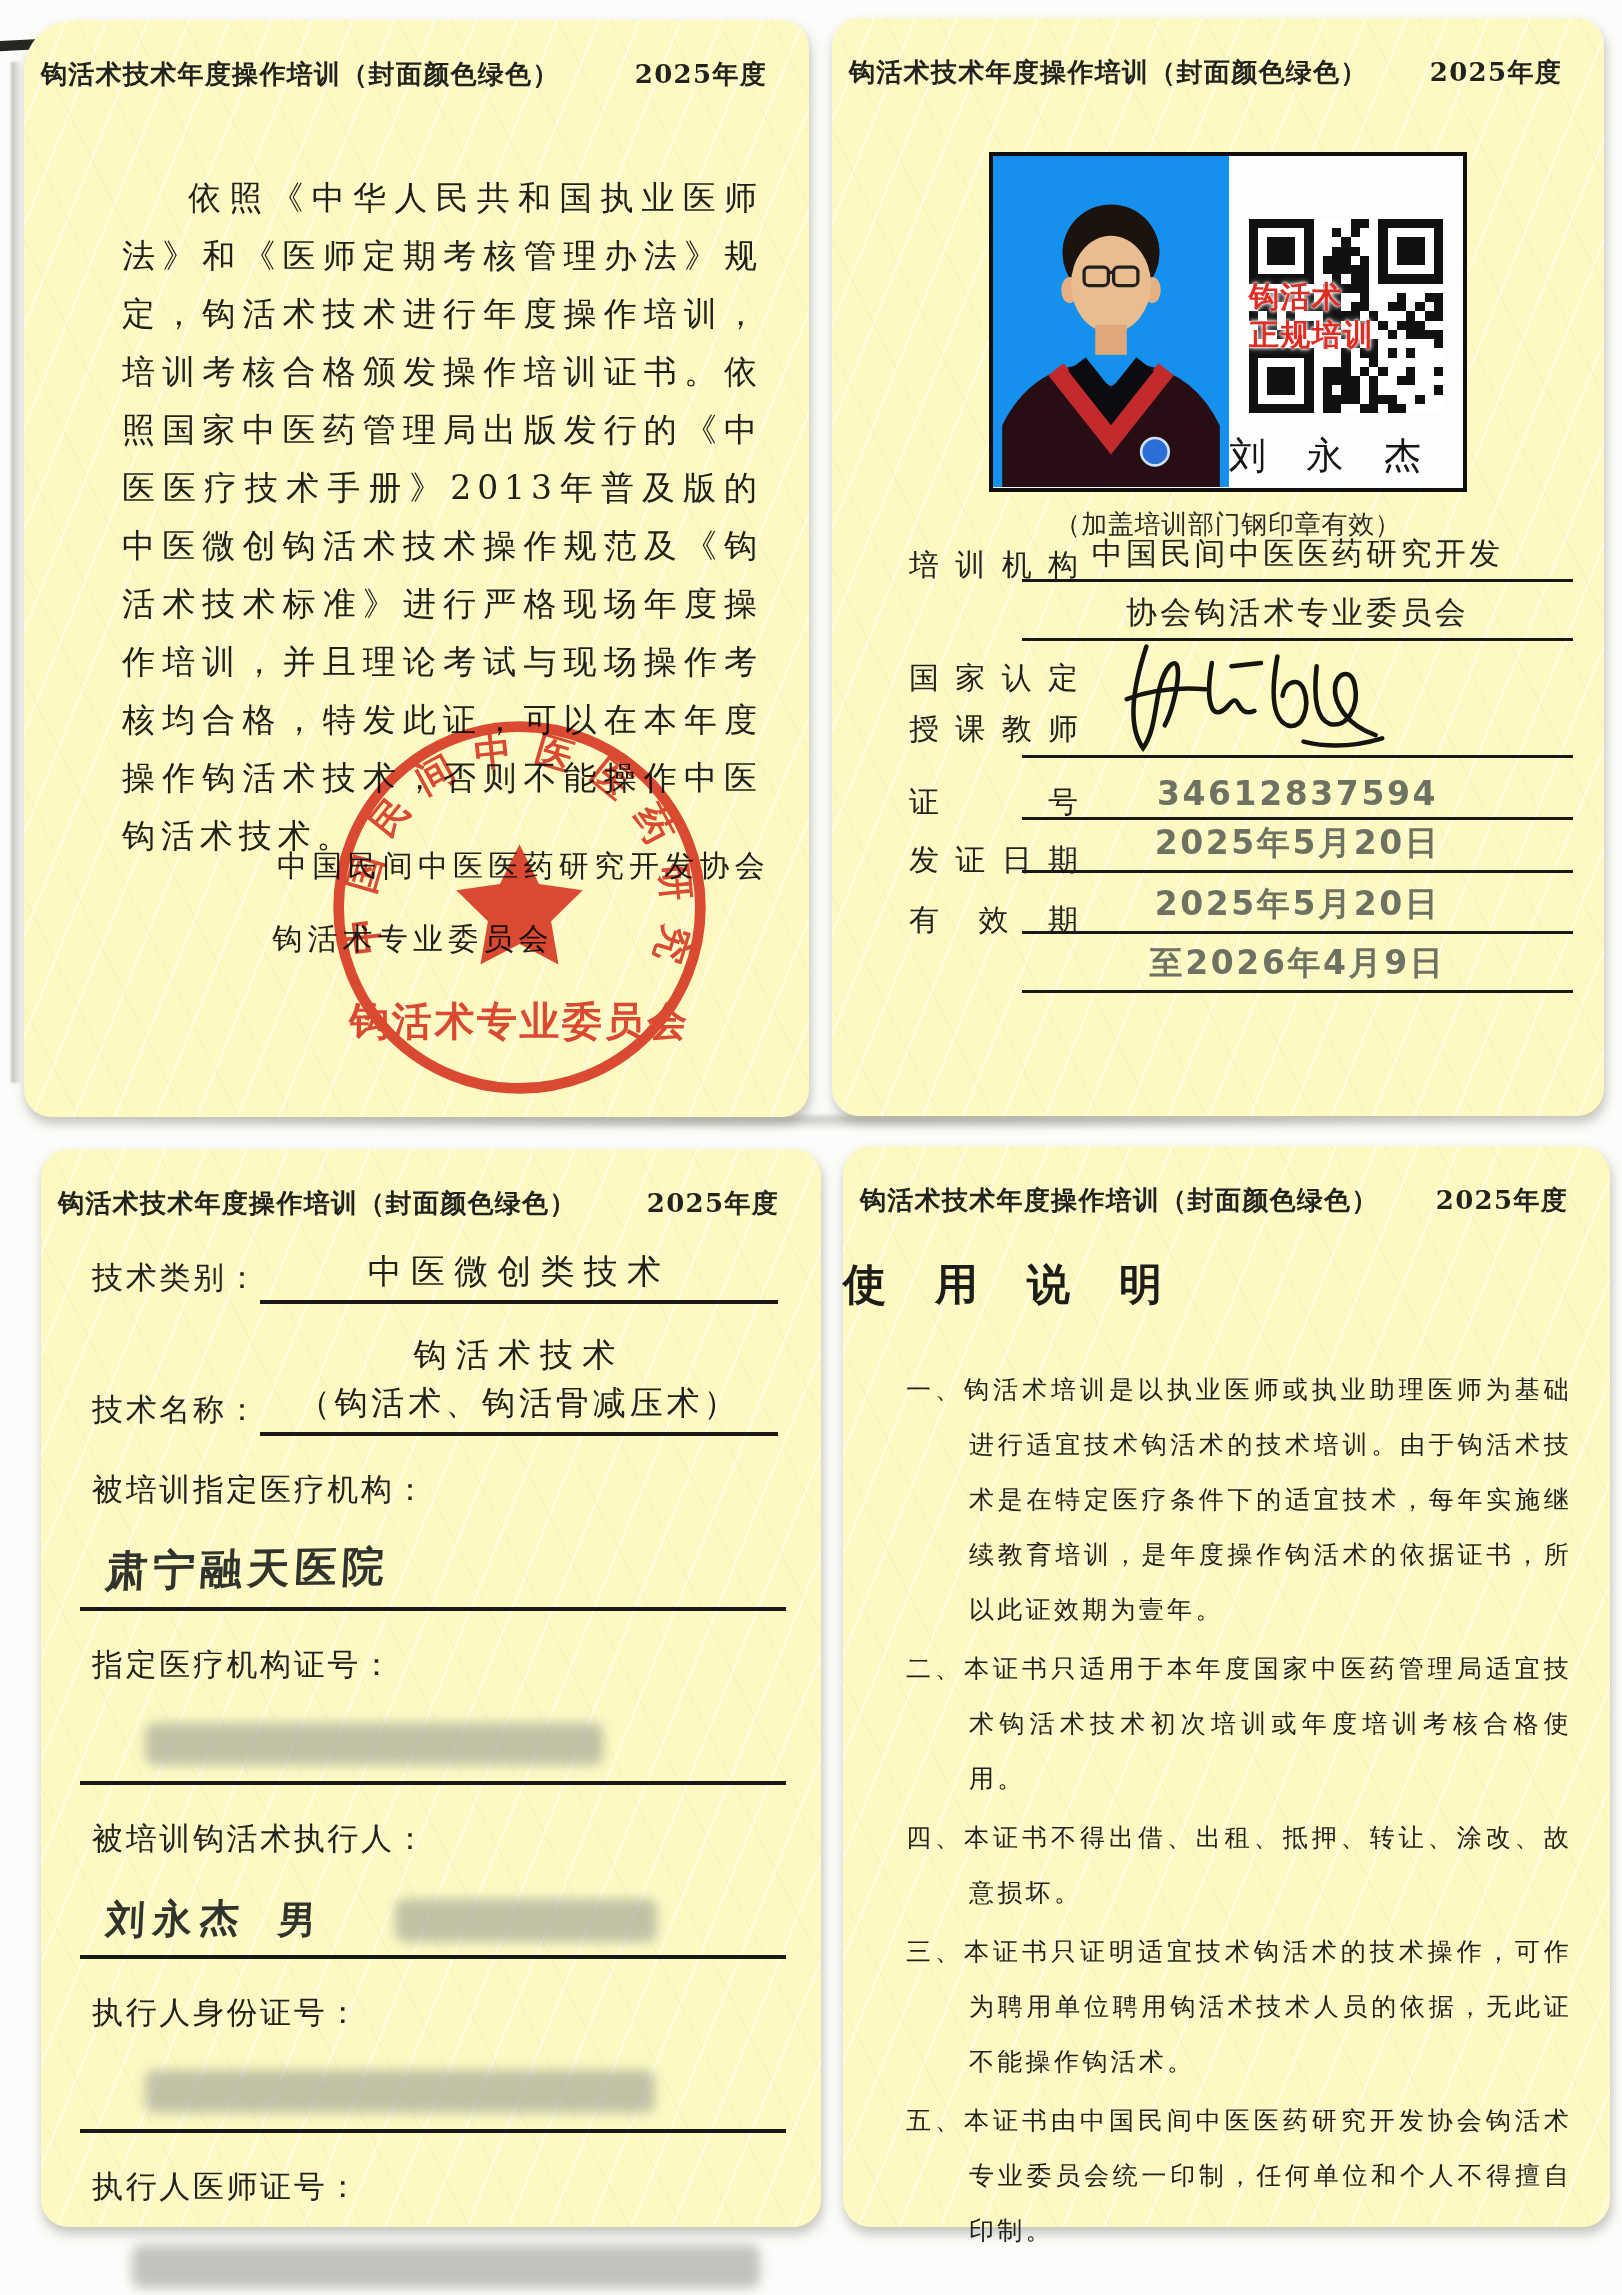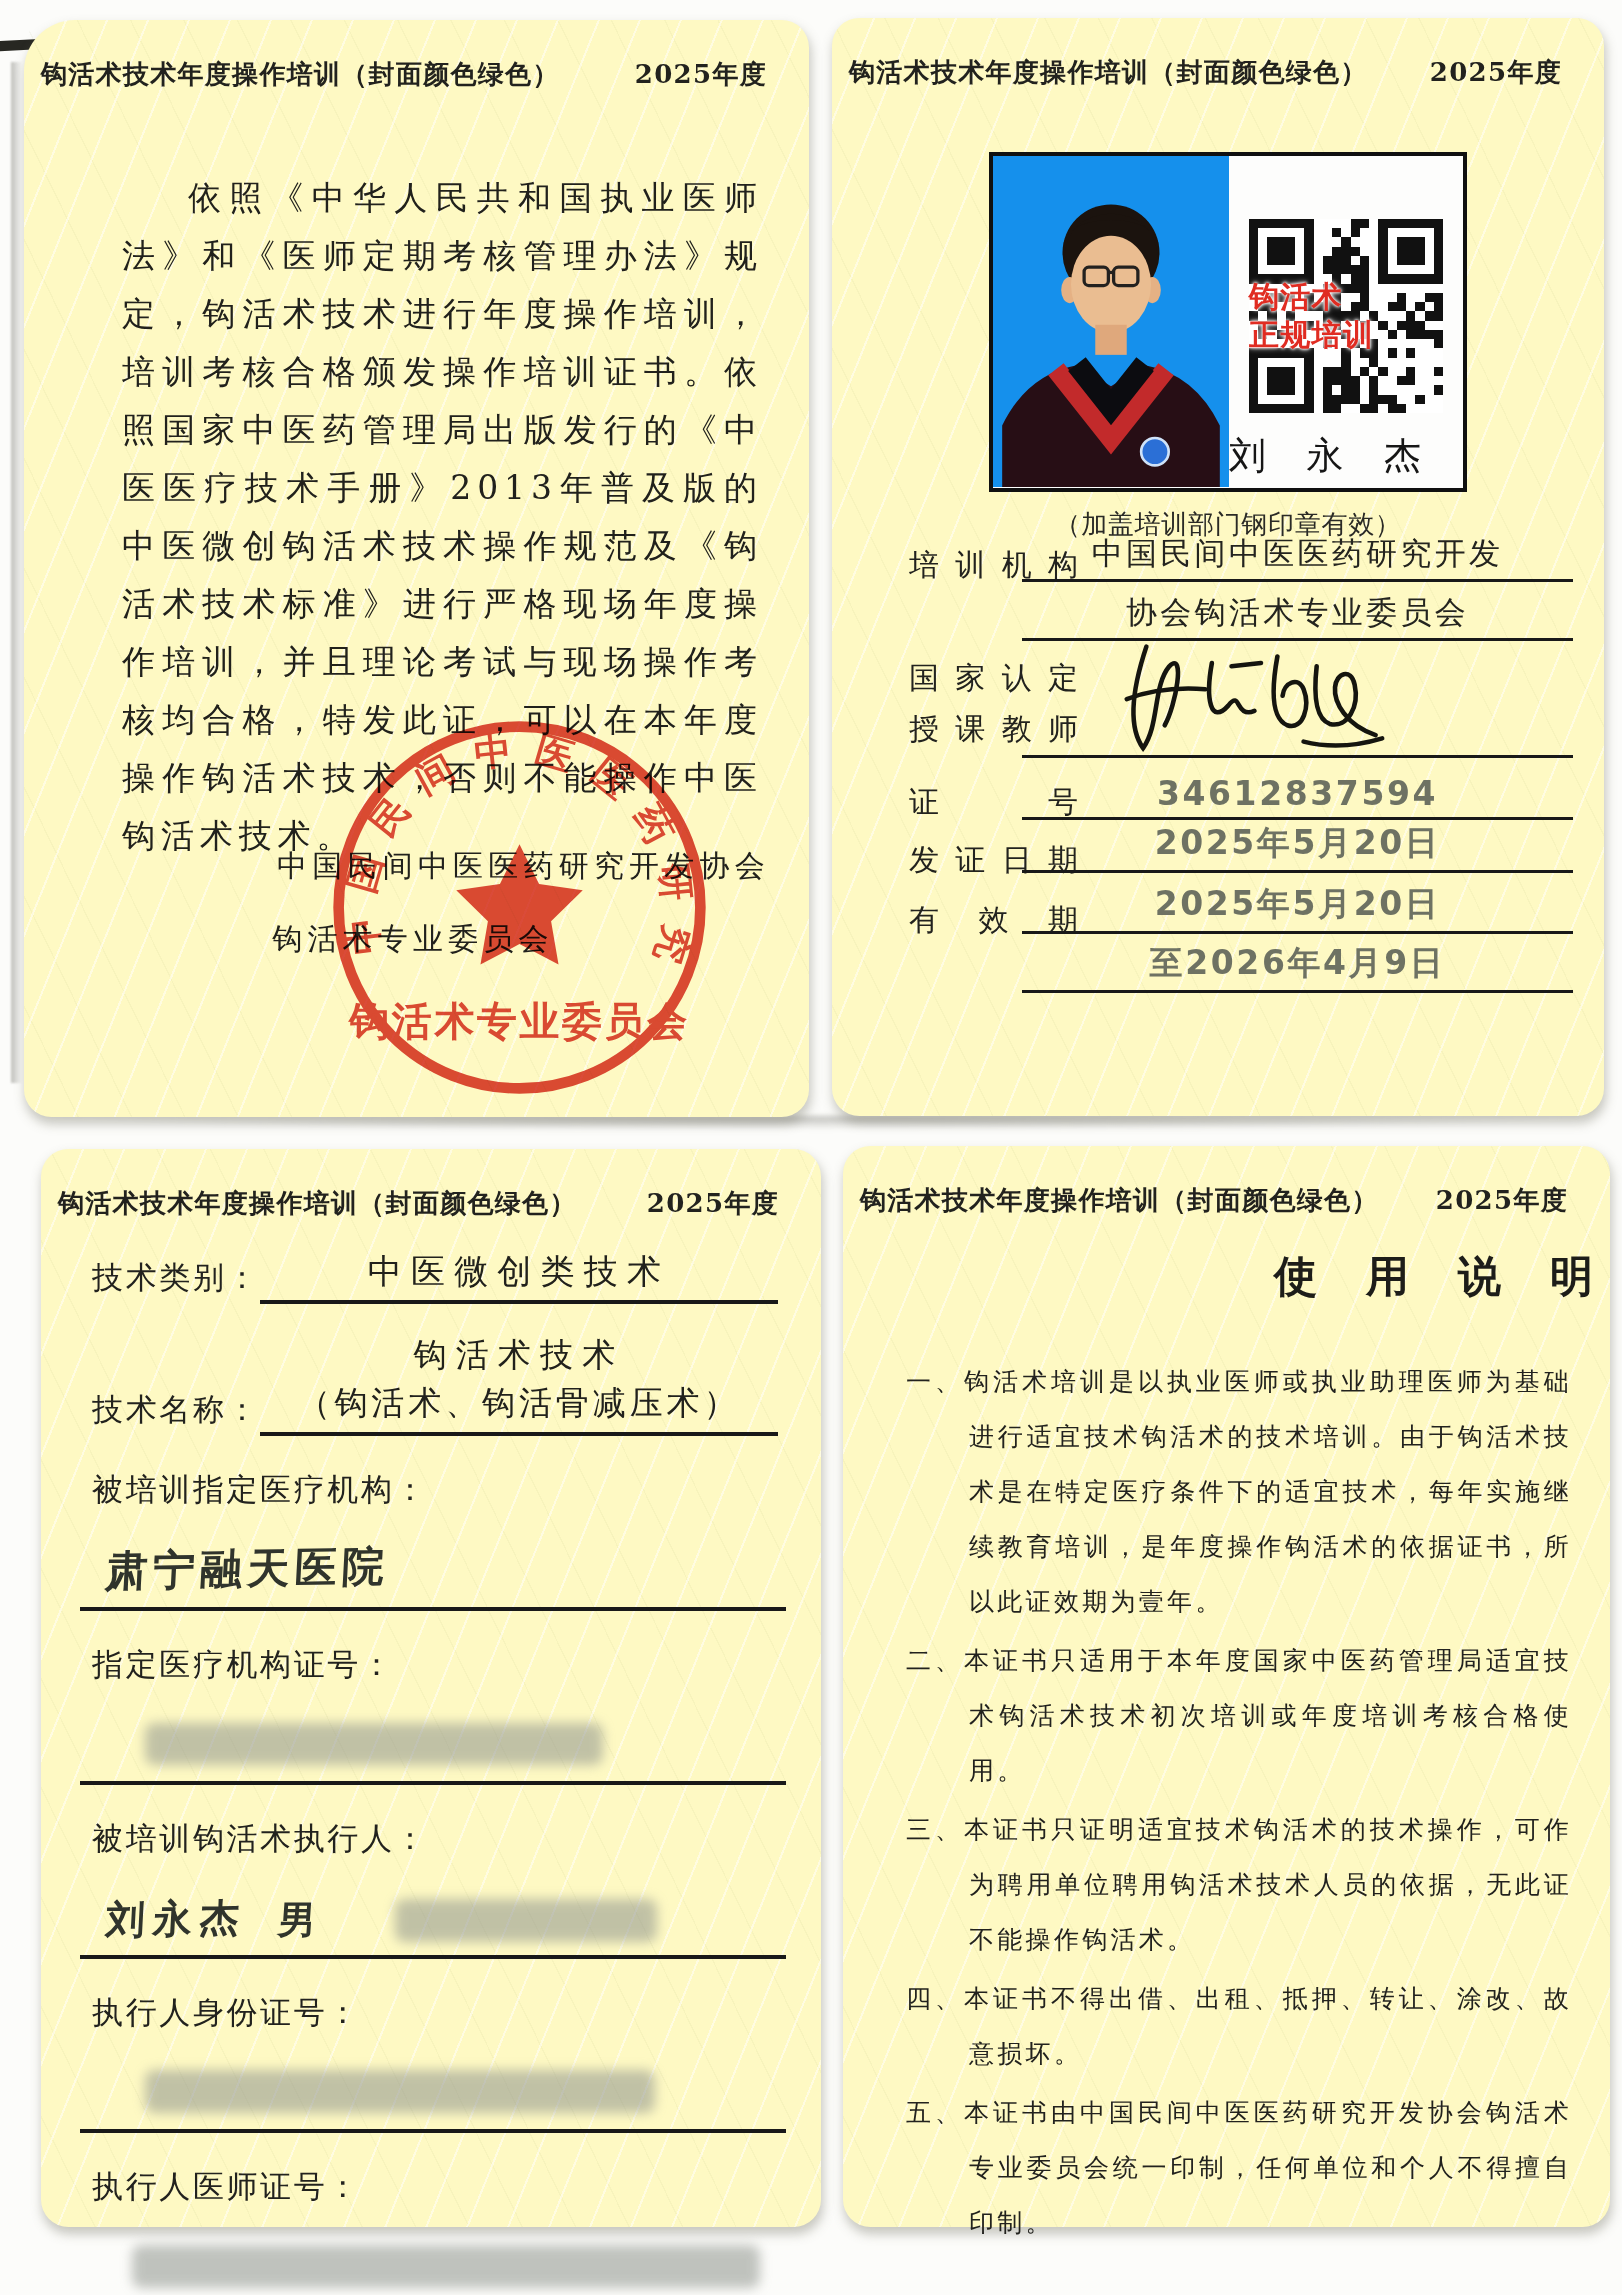--- a/index.html
+++ b/index.html
@@ -84,21 +84,21 @@
   .bl-line{
     margin:0 7.9px 0 11.8px;border-bottom:4.6px solid #191919;min-height:86px;
     display:flex;align-items:flex-end;padding:0 26px 9.2px;
   }
   .handwrite{font-weight:900;color:#30342c;transform:skewX(-4deg) rotate(-1deg);letter-spacing:5.2px;}
   .hw-hospital{font-size:42px;}
   .hw-name{font-size:39px;letter-spacing:7.9px;}
   .hw-gender{font-size:38px;font-weight:900;color:#30342c;margin-left:31px;transform:skewX(-4deg);}
   .blur-blob{background:#8f948d;opacity:.55;filter:blur(5.9px);border-radius:9.2px;}
   
-  .br-title{position:relative;z-index:2;margin-top:30px;text-align:right;font-size:43px;font-weight:bold;letter-spacing:17px;color:#1d1d19;}
+  .br-title{position:relative;z-index:2;margin-top:38px;text-align:left;font-size:43px;font-weight:bold;letter-spacing:17px;color:#1d1d19;}
   .br-list{position:relative;z-index:2;margin:48px 38px 0 63px;padding:0;list-style:none;}
   .br-list li{
     font-size:25px;line-height:55px;letter-spacing:3.3px;text-align:justify;color:#22221e;
     padding-left:63px;text-indent:-63px;margin-bottom:3.9px;
   }
   svg text{font-family:"DejaVu Serif","Liberation Serif",serif;}
 </style>
 </head>
 <body>
 
@@ -391,18 +391,18 @@
 
 <div class="panel" id="panel-br">
   <div class="p-head">
     <span>钩活术技术年度操作培训（封面颜色绿色）</span>
     <span>2025年度</span>
   </div>
   <div class="br-title">使 用 说 明</div>
   <ol class="br-list">
     <li><span>一、</span><span>钩活术培训是以执业医师或执业助理医师为基础进行适宜技术钩活术的技术培训。由于钩活术技术是在特定医疗条件下的适宜技术，每年实施继续教育培训，是年度操作钩活术的依据证书，所以此证效期为壹年。</span></li>
     <li><span>二、</span><span>本证书只适用于本年度国家中医药管理局适宜技术钩活术技术初次培训或年度培训考核合格使用。</span></li>
+    <li><span>四、</span><span>本证书不得出借、出租、抵押、转让、涂改、故意损坏。</span></li>
     <li><span>三、</span><span>本证书只证明适宜技术钩活术的技术操作，可作为聘用单位聘用钩活术技术人员的依据，无此证不能操作钩活术。</span></li>
-    <li><span>四、</span><span>本证书不得出借、出租、抵押、转让、涂改、故意损坏。</span></li>
     <li><span>五、</span><span>本证书由中国民间中医医药研究开发协会钩活术专业委员会统一印制，任何单位和个人不得擅自印制。</span></li>
   </ol>
 </div>
 
 
 </body></html>

